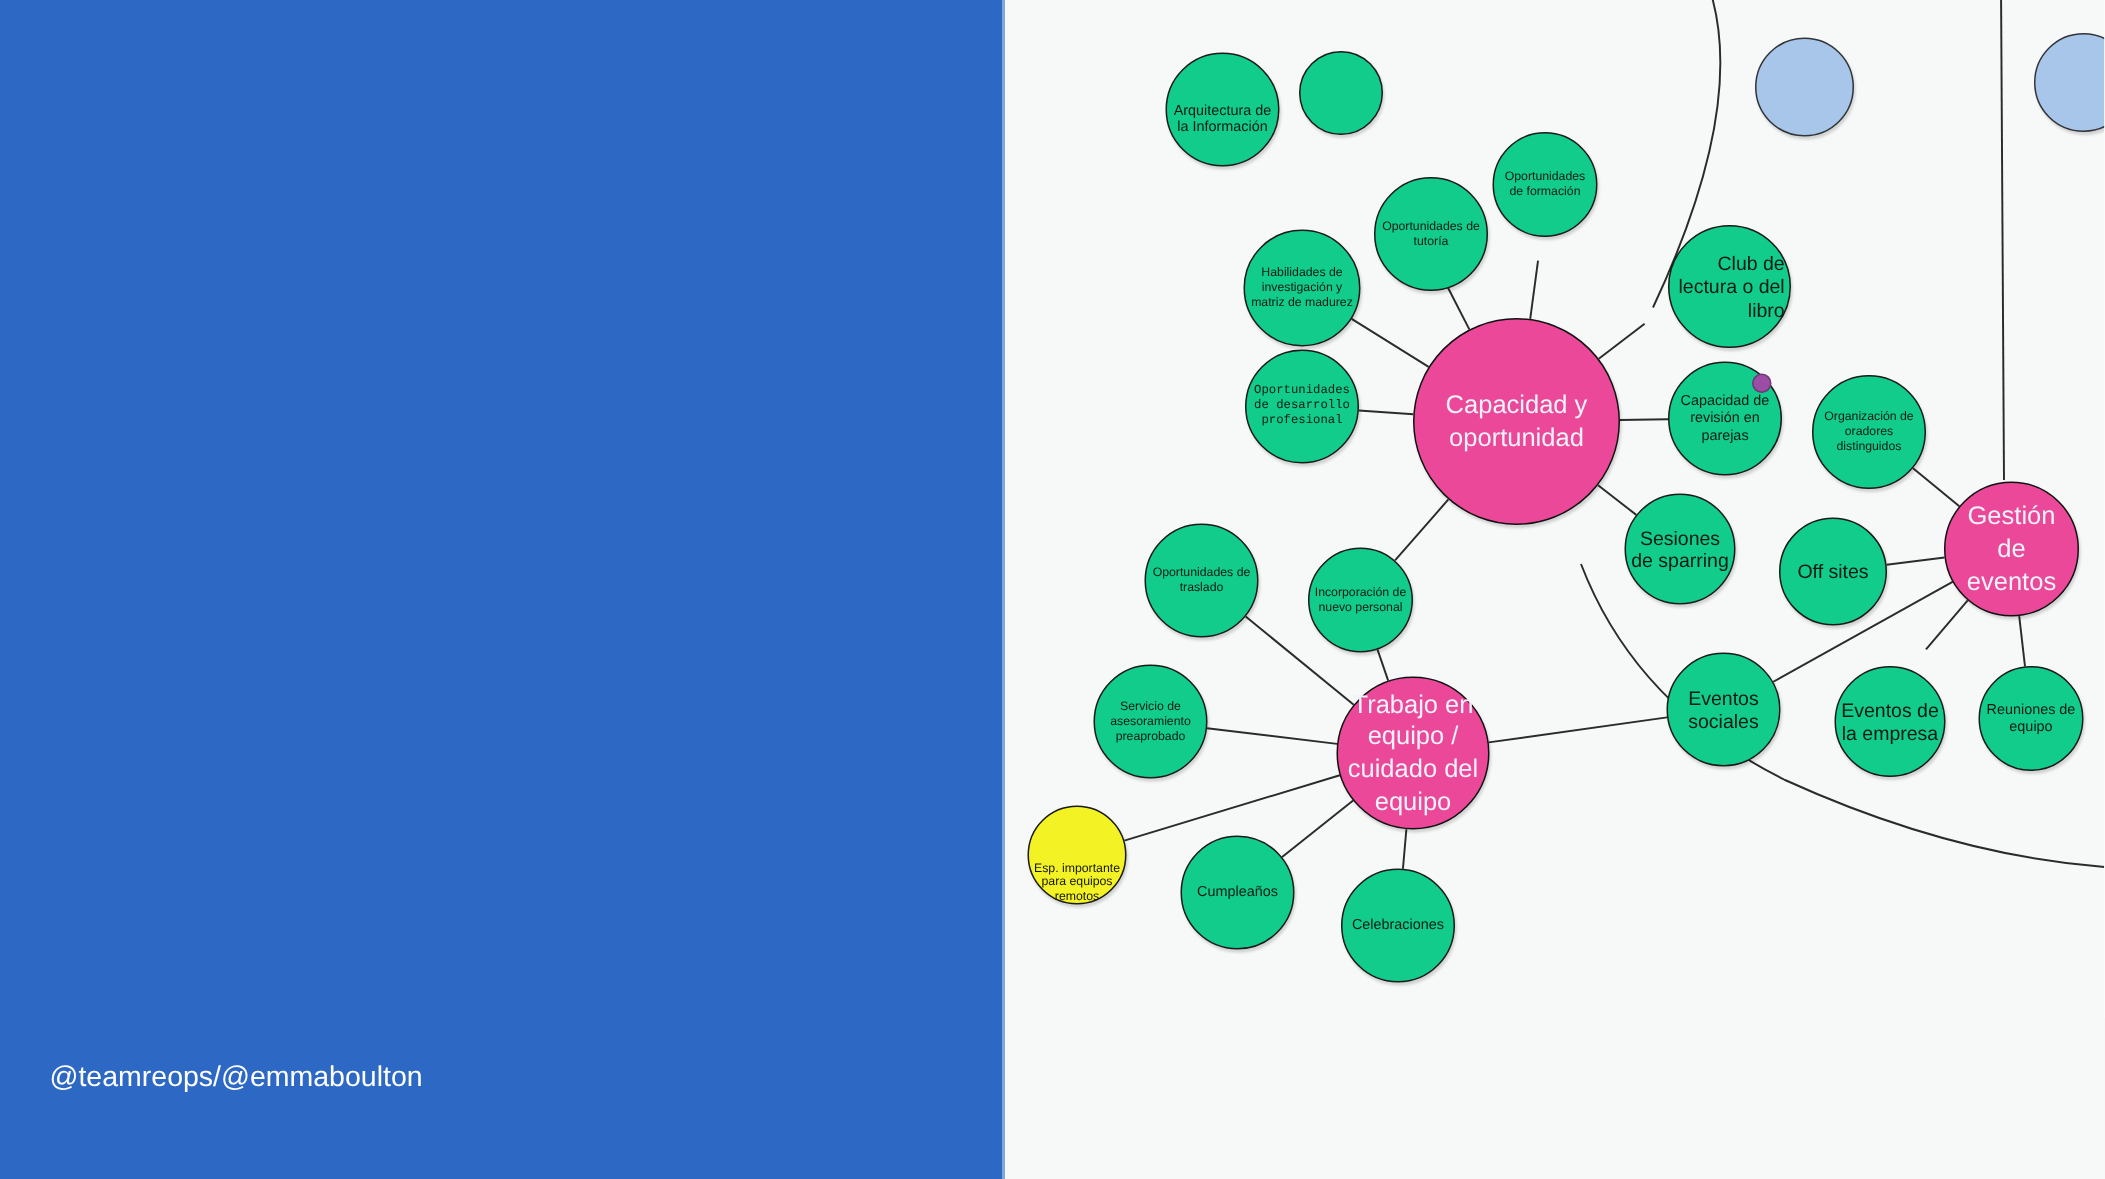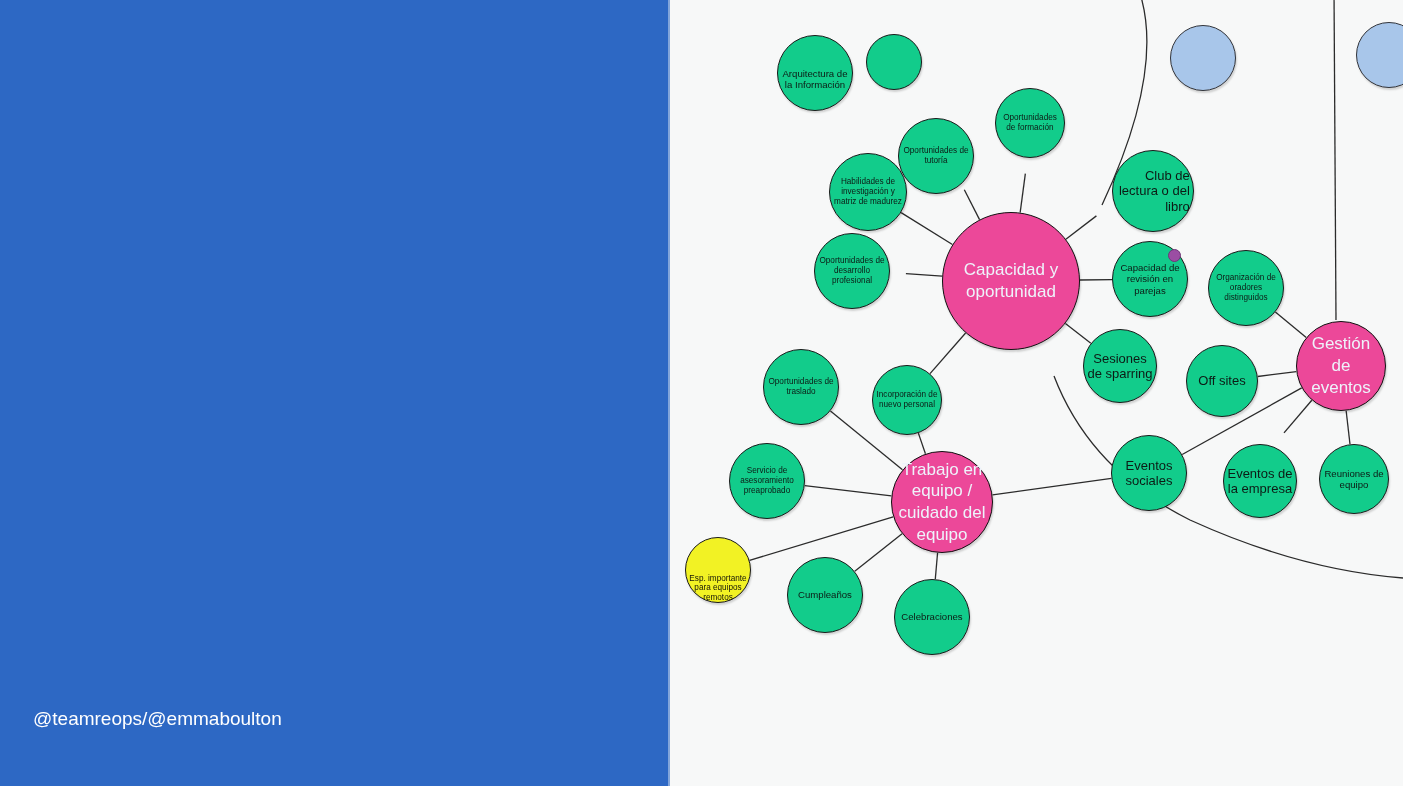--- a/index.html
+++ b/index.html
@@ -186,30 +186,30 @@
         </div>
         <div class="node hub fs-md" style="left: 626px; top: 321px; width: 90px; height: 90px;">
           <span class="label">Gestión de eventos</span>
         </div>
         <div class="node leaf fs-sm" style="left: 107px; top: 35px; width: 76px; height: 76px;">
           <span class="label" style="transform: translateY(28%);">Arquitectura de la Información</span>
         </div>
         <div class="node leaf fs-xs" style="left: 196px; top: 34px; width: 56px; height: 56px;">
           <span class="label" style="transform: translateY(28%);"></span>
         </div>
-        <div class="node leaf fs-xs" style="left: 228px; top: 118px; width: 76px; height: 76px; justify-content: center;">
+        <div class="node leaf fs-xs" style="left: 246px; top: 118px; width: 76px; height: 76px; justify-content: center;">
           <span class="label">Oportunidades de tutoría</span>
         </div>
         <div class="node leaf fs-xs" style="left: 325px; top: 88px; width: 70px; height: 70px;">
           <span class="label">Oportunidades de formación</span>
         </div>
         <div class="node leaf fs-xs" style="left: 159px; top: 153px; width: 78px; height: 78px;">
           <span class="label">Habilidades de investigación y matriz de madurez</span>
         </div>
-        <div class="node leaf fs-xs" style="left: 144px; top: 233px; width: 76px; height: 76px;">
+        <div class="node leaf fs-xs" style="left: 160px; top: 233px; width: 76px; height: 76px; font-family: Liberation Mono, monospace;">
           <span class="label">Oportunidades de desarrollo profesional</span>
         </div>
         <div class="node leaf fs-md" style="left: 442px; top: 150px; width: 82px; height: 82px; text-align: right;">
           <span class="label">Club de lectura o del libro</span>
         </div>
         <div class="node leaf fs-sm" style="left: 442px; top: 241px; width: 76px; height: 76px;">
           <span class="label">Capacidad de revisión en parejas</span>
         </div>
         <div class="badge-dot" style="left: 497.671px; top: 248.588px; width: 13px; height: 13px;"></div>
         <div class="node leaf fs-md" style="left: 413px; top: 329px; width: 74px; height: 74px;">

